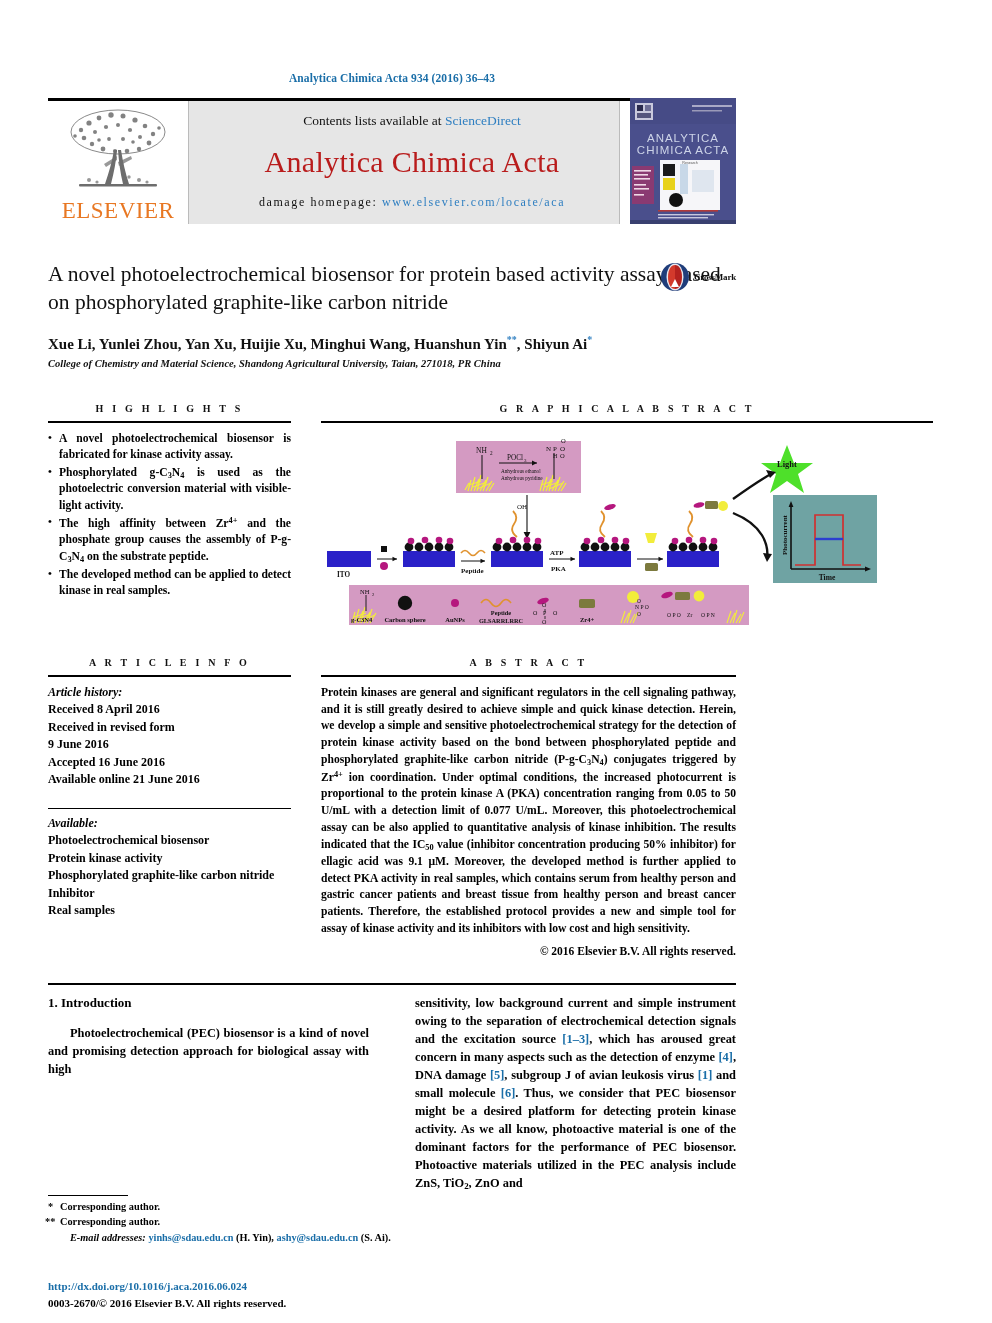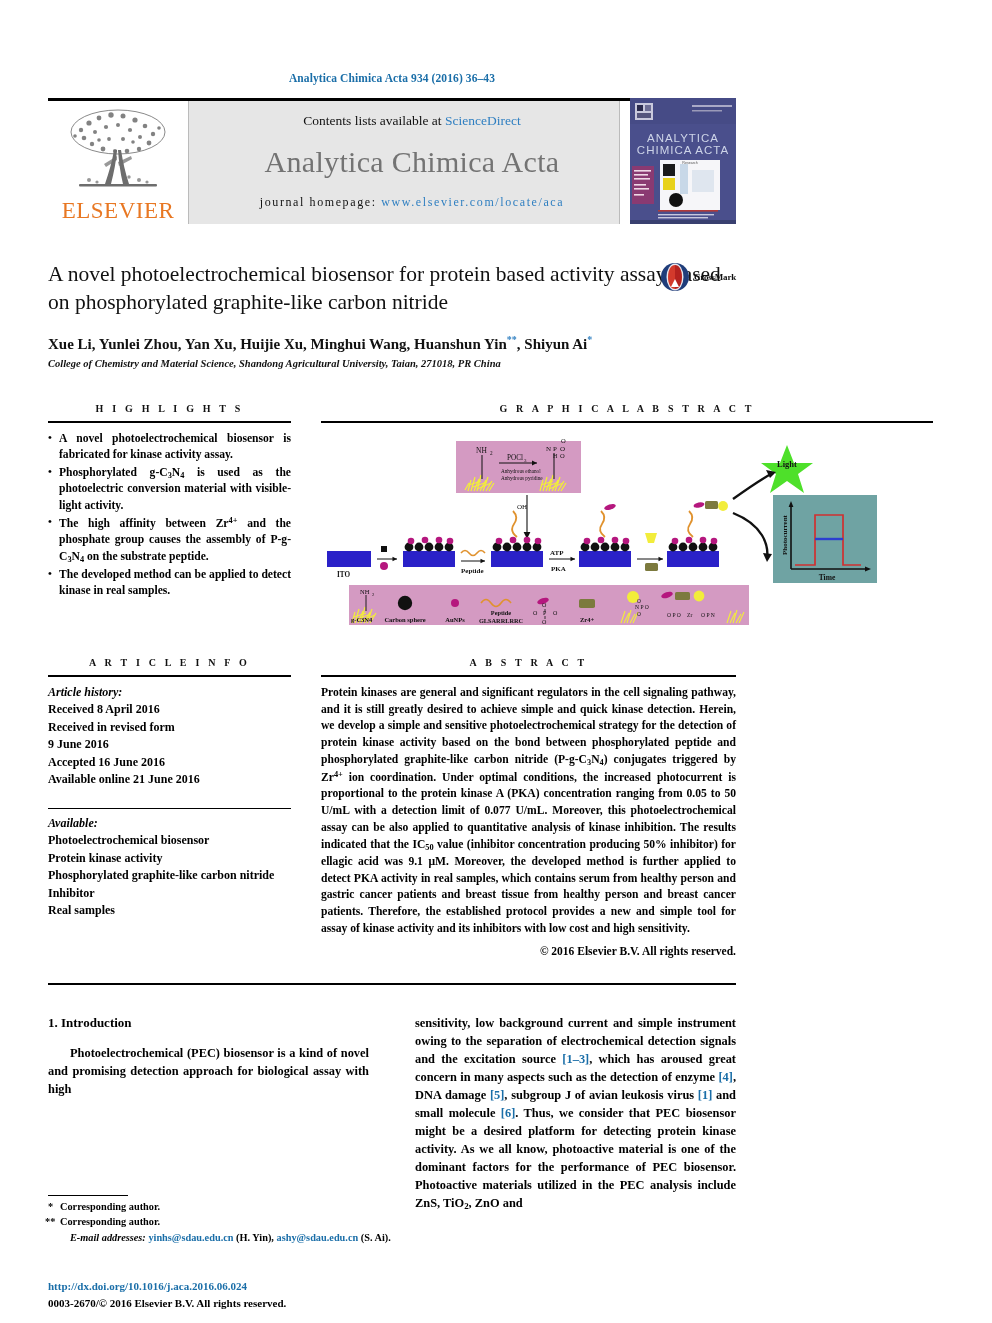--- a/index.html
+++ b/index.html
@@ -62,21 +62,21 @@
     flex-direction: column;
     justify-content: space-between;
     align-items: center;
     padding: 12px 0 14px 16px;
   }
   .contents-line { font-size: 13.5px; color:#111; }
   .contents-line .sd { color:#2f7fc1; }
   .journal-title {
     font-size: 30px;
     letter-spacing: .3px;
-    color:#737373;
+    color:#b91c1c;
   }
   .homepage-line {
     font-size: 12px;
     letter-spacing: 1.6px;
     color:#111;
   }
   .homepage-line .url { color:#2f7fc1; }
   .cover-thumb {
     width: 106px; flex:none;
     margin-left: 10px;
@@ -175,21 +175,21 @@
     font-weight: bold;
     margin-top: 7px;
   }
 
   
   .ga-art { margin-top: 10px; }
 
   
   .body-rule { margin-top: 26px; border-top: 2.2px solid #000; }
   .body-cols {
-    margin-top: 30px;
+    margin-top: 10px;
     display: flex;
     gap: 46px;
   }
   .body-col { flex: 1; }
   .body-h2 {
     font-size: 13px;
     font-weight: bold;
     margin: 0 0 14px 0;
   }
   .body-p {
@@ -291,21 +291,21 @@
       </svg>
       <div class="elsevier-word">ELSEVIER</div>
     </div>
 
     <div class="journal-band">
       <div class="contents-line">
         <span>Contents lists available at </span><span class="sd">ScienceDirect</span>
       </div>
       <div class="journal-title">Analytica Chimica Acta</div>
       <div class="homepage-line">
-        <span>journal homepage: </span><span class="url">www.elsevier.com/locate/aca</span>
+        <span>damage homepage: </span><span class="url">www.elsevier.com/locate/aca</span>
       </div>
     </div>
 
     <div class="cover-thumb">
       <svg width="106" height="126" viewBox="0 0 106 126">
         <rect x="0" y="0" width="106" height="126" fill="#4a4f8c"></rect>
         <rect x="0" y="0" width="106" height="26" fill="#464b86"></rect>
         <rect x="5" y="5" width="18" height="17" fill="#c9c9dd"></rect>
         <rect x="7" y="7" width="6" height="6" fill="#2b2b4d"></rect>
           <rect x="15" y="7" width="6" height="6" fill="#6e6e95"></rect>

